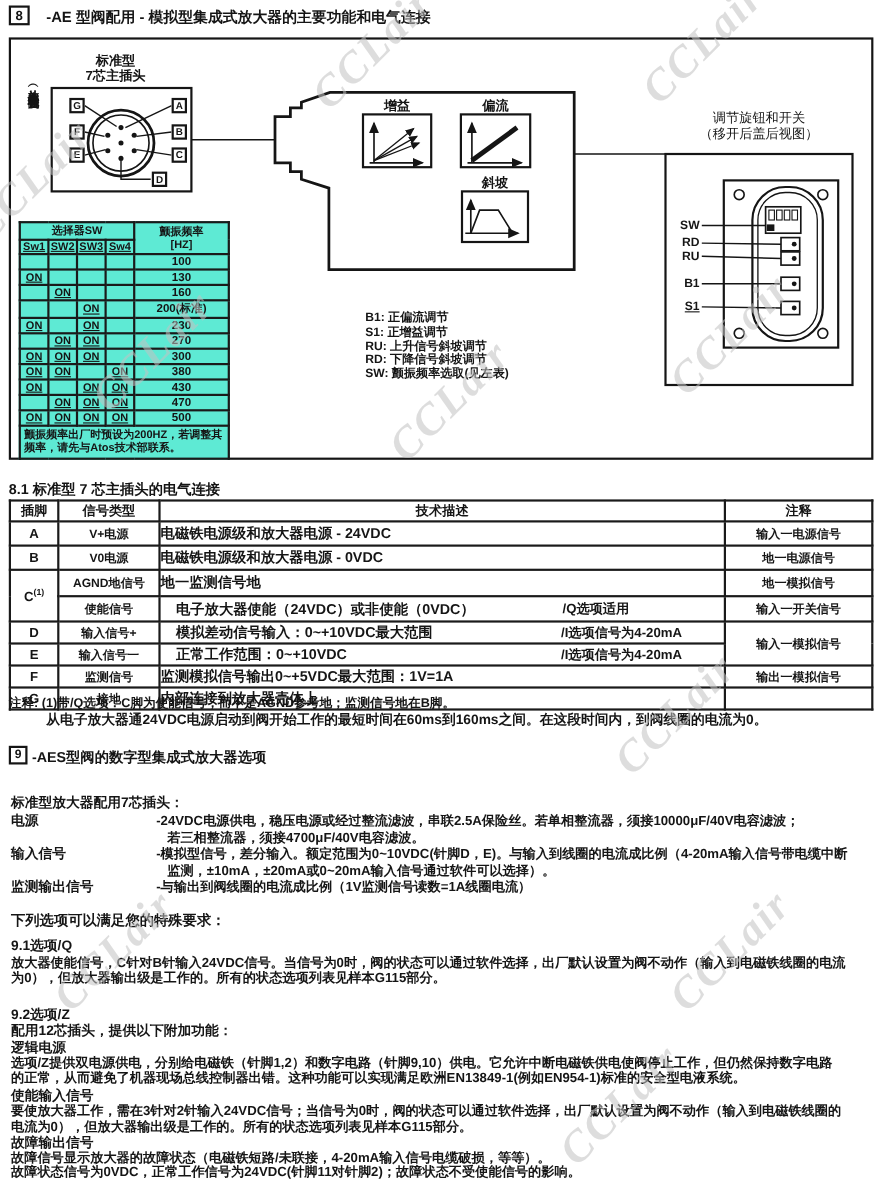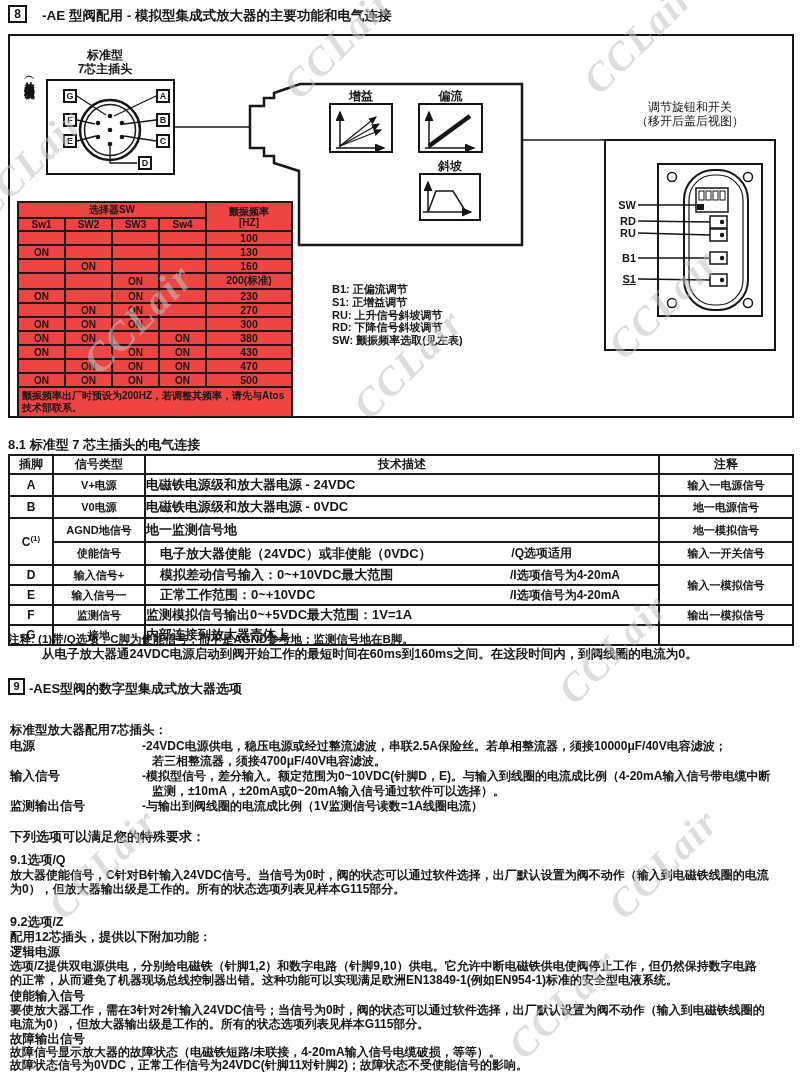--- a/index.html
+++ b/index.html
@@ -24,25 +24,25 @@
   .glabel{position:absolute;text-align:center;font-weight:bold;font-size:12px;z-index:2;}
   .g-gain{left:320px;top:52px;width:62px;}
   .g-bias{left:409px;top:52px;width:63px;}
   .g-ramp{left:410px;top:122px;width:60px;}
   #legend{position:absolute;left:322px;top:247px;font-weight:bold;font-size:11px;line-height:12.8px;z-index:2;white-space:nowrap;}
   .panel-title{position:absolute;left:594px;top:64px;width:172px;text-align:center;
                font-weight:normal;font-size:12px;line-height:14px;z-index:2;}
   .plabel{position:absolute;left:602px;width:24px;text-align:right;font-weight:bold;font-size:11px;z-index:2;}
 
   
-  table.dither{position:absolute;left:7px;top:165px;border-collapse:collapse;background:#ef4444;z-index:2;}
+  table.dither{position:absolute;left:7px;top:165px;border-collapse:collapse;background:#5eead4;z-index:2;}
   .dither th,.dither td{border:2px solid #1a1a1a;font-weight:bold;font-size:10px;
                         text-align:center;padding:0;height:12px;}
   .dither thead tr:first-child th{height:14px;}
-  .dither .swc{width:47px;}
+  .dither .swc{width:26px;text-decoration:underline;}
   .dither .freqh{width:86px;font-size:10px;line-height:11px;margin-left:40px;}
   .dither td.freq{font-size:10.5px;}
   .dither .dnote{font-size:10px;text-align:left;padding:2px 3px;line-height:12px;height:auto;}
 
   
   .s81-title{position:absolute;left:8px;top:436px;font-weight:bold;font-size:13px;z-index:2;white-space:nowrap;}
   table.pintable{position:absolute;left:8px;top:454px;width:784px;border-collapse:collapse;
                  table-layout:fixed;background:#fff;z-index:2;}
   .pintable th,.pintable td{border:2px solid #1a1a1a;font-weight:bold;vertical-align:middle;padding:0;}
   .pintable th{font-size:12px;text-align:center;}

